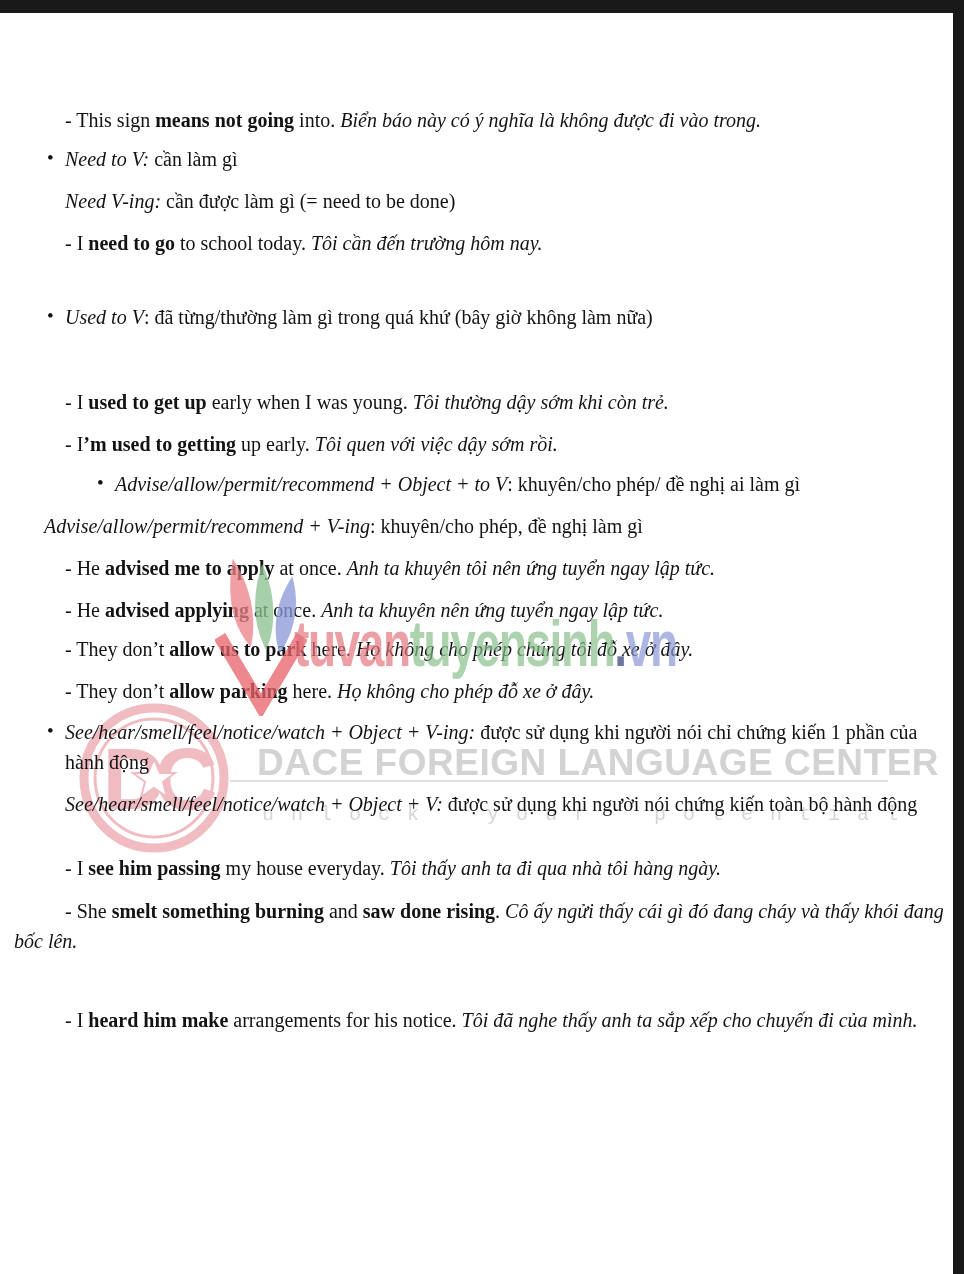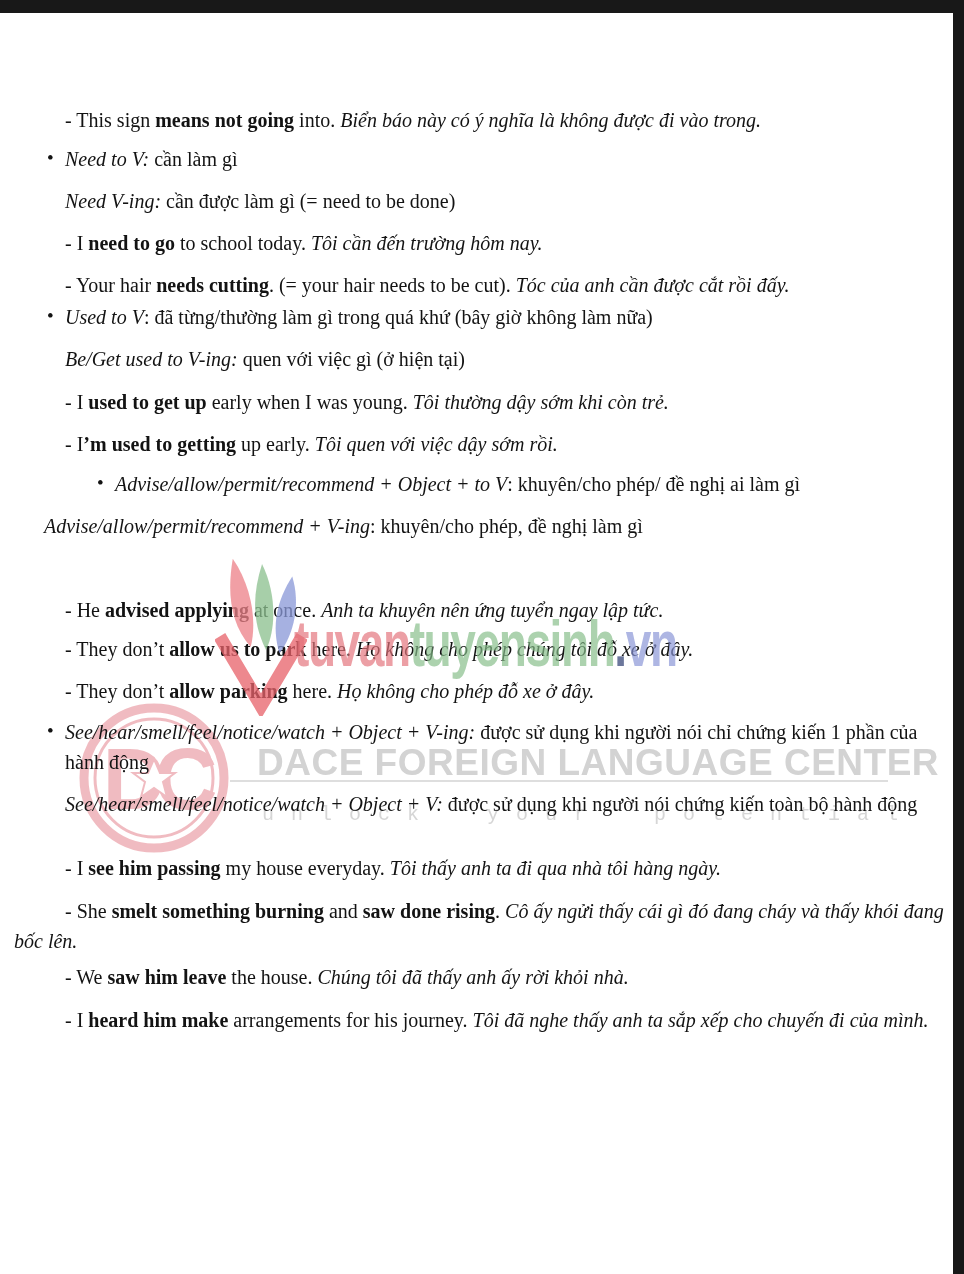--- a/index.html
+++ b/index.html
@@ -72,36 +72,34 @@
       <div class="dace-name">DACE FOREIGN LANGUAGE CENTER</div>
       <div class="dace-line"></div>
       <div class="dace-slogan">unlock your potential</div>
     </div>
 
     <div class="text-layer" id="paragraphs">
         <div class="para ind65" style="top: 105px;"><span class="">- This sign </span><span class="rb">means not going</span><span class=""> into. </span><span class="ri">Biển báo này có ý nghĩa là không được đi vào trong.</span></div>
         <div class="para b1" style="top: 144px;"><span class="bullet">•</span><span class="ri">Need to V:</span><span class=""> cần làm gì</span></div>
         <div class="para ind65" style="top: 228px;"><span class="">- I </span><span class="rb">need to go</span><span class=""> to school today. </span><span class="ri">Tôi cần đến trường hôm nay.</span></div>
         <div class="para ind65" style="top: 186px;"><span class="ri">Need V-ing:</span><span class=""> cần được làm gì (= need to be done)</span></div>
-        <div class="para ind65" style="top: 270px;"><span class="">- Your hair </span><span class="rb">needs cutting</span><span class="">. (= your hair needs to be cut). </span><span class="ri">Tóc của anh cần được cắt rồi đấy.</span></div>
         <div class="para b1" style="top: 302px;"><span class="bullet">•</span><span class="ri">Used to V</span><span class="">: đã từng/thường làm gì trong quá khứ (bây giờ không làm nữa)</span></div>
-        <div class="para ind65" style="top: 344px;"><span class="ri">Be/Get used to V-ing:</span><span class=""> quen với việc gì (ở hiện tại)</span></div>
         <div class="para ind65" style="top: 387px;"><span class="">- I </span><span class="rb">used to get up</span><span class=""> early when I was young. </span><span class="ri">Tôi thường dậy sớm khi còn trẻ.</span></div>
         <div class="para ind65" style="top: 429px;"><span class="">- I</span><span class="rb">’m used to getting</span><span class=""> up early. </span><span class="ri">Tôi quen với việc dậy sớm rồi.</span></div>
         <div class="para b2" style="top: 469px;"><span class="bullet">•</span><span class="ri">Advise/allow/permit/recommend + Object + to V</span><span class="">: khuyên/cho phép/ đề nghị ai làm gì</span></div>
         <div class="para f44" style="top: 511px;"><span class="ri">Advise/allow/permit/recommend + V-ing</span><span class="">: khuyên/cho phép, đề nghị làm gì</span></div>
+        <div class="para ind65" style="top: 553px;"><span class="">- He </span><span class="rb">advised me to apply</span><span class=""> at once. </span><span class="ri">Anh ta khuyên tôi nên ứng tuyển ngay lập tức.</span></div>
         <div class="para ind65" style="top: 634px;"><span class="">- They don’t </span><span class="rb">allow us to park</span><span class=""> here. </span><span class="ri">Họ không cho phép chúng tôi đỗ xe ở đây.</span></div>
         <div class="para ind65" style="top: 595px;"><span class="">- He </span><span class="rb">advised applying</span><span class=""> at once. </span><span class="ri">Anh ta khuyên nên ứng tuyển ngay lập tức.</span></div>
         <div class="para ind65" style="top: 676px;"><span class="">- They don’t </span><span class="rb">allow parking</span><span class=""> here. </span><span class="ri">Họ không cho phép đỗ xe ở đây.</span></div>
         <div class="para b1" style="top: 717px;"><span class="bullet">•</span><span class="ri">See/hear/smell/feel/notice/watch + Object + V-ing:</span><span class=""> được sử dụng khi người nói chỉ chứng kiến 1 phần của hành động</span></div>
         <div class="para hang" style="top: 789px;"><span class="ri">See/hear/smell/feel/notice/watch + Object + V:</span><span class=""> được sử dụng khi người nói chứng kiến toàn bộ hành động</span></div>
         <div class="para ind65" style="top: 853px;"><span class="">- I </span><span class="rb">see him passing</span><span class=""> my house everyday. </span><span class="ri">Tôi thấy anh ta đi qua nhà tôi hàng ngày.</span></div>
         <div class="para hang" style="top: 896px;"><span class="">- She </span><span class="rb">smelt something burning</span><span class=""> and </span><span class="rb">saw done rising</span><span class="">. </span><span class="ri">Cô ấy ngửi thấy cái gì đó đang cháy và thấy khói đang bốc lên.</span></div>
-        <div class="para ind65" style="top: 962px;"><span class="">- We </span><span class="rb">saw him leave</span><span class=""> the house. </span><span class="ri">Chúng tôi đã thấy anh ấy rời khỏi nhà.</span></div>
-        <div class="para hang" style="top: 1005px;"><span class="">- I </span><span class="rb">heard him make</span><span class=""> arrangements for his journey. </span><span class="ri">Tôi đã nghe thấy anh ta sắp xếp cho chuyến đi của mình.</span></div>
+        <div class="para hang" style="top: 1005px;"><span class="">- I </span><span class="rb">heard him make</span><span class=""> arrangements for his notice. </span><span class="ri">Tôi đã nghe thấy anh ta sắp xếp cho chuyến đi của mình.</span></div>
       </div>
 
     <div class="brand-layer">
       <div class="flame-logo">
         <svg width="92" height="166" viewBox="0 0 92 166">
           <g opacity="0.95">
             <path d="M28 8 C14 40 10 70 24 98 C36 76 40 40 28 8 Z" fill="#ec8188" transform="rotate(-14 26 50)"></path>
             <path d="M50 14 C38 44 36 72 48 100 C60 78 62 44 50 14 Z" fill="#8cc08f" transform="rotate(-4 49 56)"></path>
             <path d="M72 26 C60 52 58 78 70 104 C82 82 84 52 72 26 Z" fill="#8b99d9" transform="rotate(8 71 64)"></path>
             <path d="M8 92 L46 156 L84 92" fill="none" stroke="#e8636b" stroke-width="13" stroke-linecap="square"></path>

